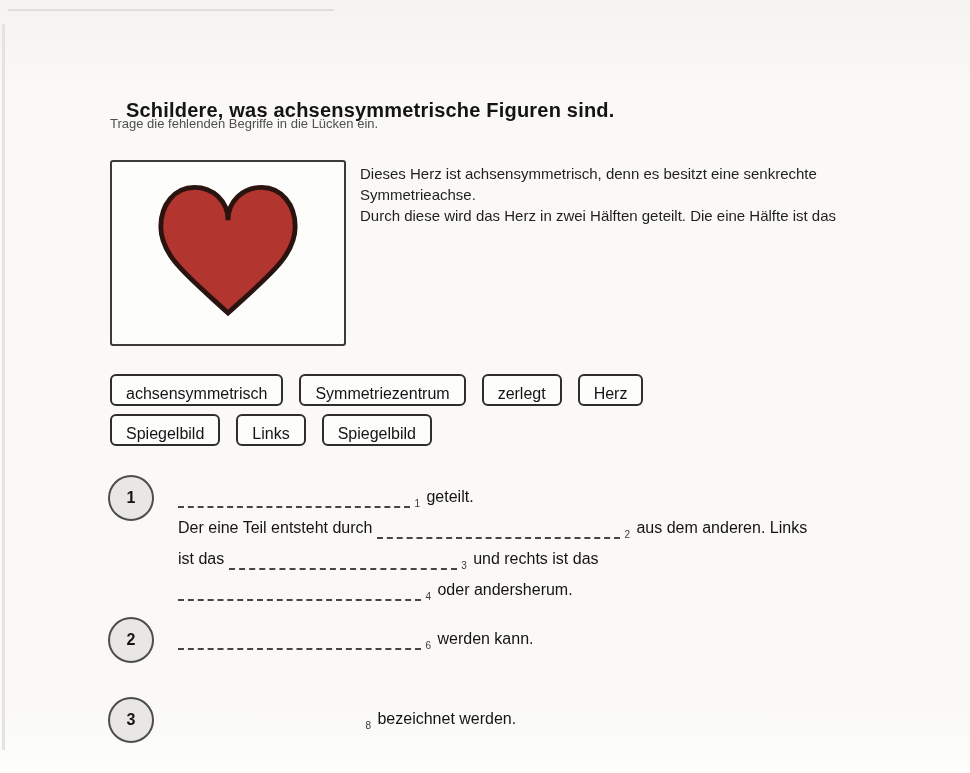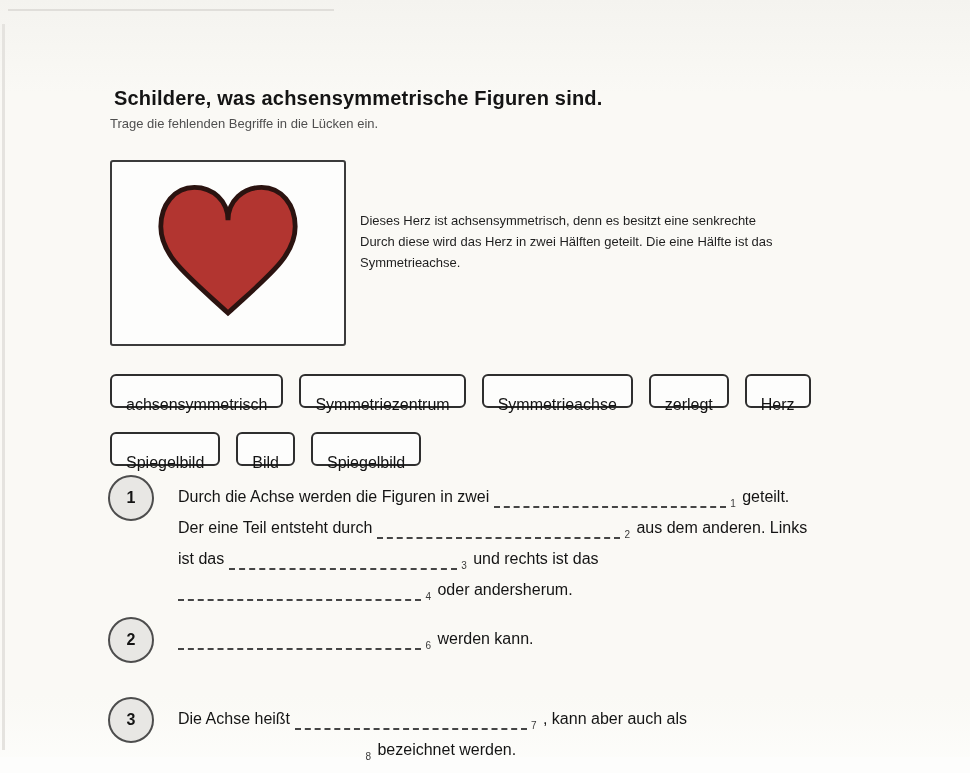--- a/index.html
+++ b/index.html
@@ -21,52 +21,52 @@
   .edge-left {
     position:absolute; left:2px; top:24px; width:3px; height:726px;
     background:#e5e3df;
   }
   .bottom-band {
     position:absolute; left:0; top:757px; width:100%; height:16px;
     background:#fdfdfc;
   }
 
   .page-title {
-    position:absolute; left:110px; top:83px; margin:4px;
+    position:absolute; left:110px; top:83px; margin:16px;
     font-size:20px; font-weight:bold; color:#141414; letter-spacing:.2px;
   }
   .page-subtitle {
     position:absolute; left:110px; top:116px; margin:0;
     font-size:13px; color:#4f4f4f;text-align:center;
   }
 
   .heart-box {
     position:absolute; left:110px; top:160px;
     width:232px; height:182px;
     background:#fdfdfc;
     border:2px solid #3b3b3b; border-radius:3px;
     display:flex; align-items:center; justify-content:center;
   }
   .heart-box svg { display:block; }
 
   .example-text {
     position:absolute; left:360px; top:163px; width:560px;
-    font-size:13px; color:#1f1f1f;margin-top:47px;
+    font-size:15px; color:#1f1f1f;
   }
   .example-text div { line-height:21px; }
 
   .word-bank { position:absolute; left:110px; top:374px; }
   .wb-row { display:flex; gap:16px; }
-  .wb-row + .wb-row { margin-top:24px; }
+  .wb-row + .wb-row { margin-top:8px; }
   .word-chip {
     font-family:inherit;
     font-size:16px; color:#141414;
     background:#fdfdfc;
     border:2px solid #2e2e2e; border-radius:6px;
-    height:32px; line-height:28px; padding:15px 14px;
+    height:32px; line-height:28px; padding:4px 14px;
     white-space:nowrap; cursor:pointer;
   }
 
   .question { position:absolute; left:108px; }
   .q-1 { top:481px; }
   .q-2 { top:623px; }
   .q-3 { top:703px; }
   .q-circle {
     position:absolute; left:0; top:-6px;
     width:42px; height:42px; border-radius:50%;
@@ -100,56 +100,54 @@
   <p class="page-subtitle">Trage die fehlenden Begriffe in die Lücken ein.</p>
 
   <div class="heart-box">
     <svg width="160" height="152" viewBox="0 0 200 190">
       <path d="M100 54 C100 30, 81 13, 58 13 C33 13, 16 35, 16 62 C16 99, 50 124, 100 170 C150 124, 184 99, 184 62 C184 35, 167 13, 142 13 C119 13, 100 30, 100 54 Z" stroke-width="6" stroke-linejoin="miter" fill="#b23530" stroke="#2b1310"></path>
     </svg>
   </div>
 
   <div class="example-text">
       <div>Dieses Herz ist achsensymmetrisch, denn es besitzt eine senkrechte</div>
+      <div>Symmetrieachse.</div>
       <div>Durch diese wird das Herz in zwei Hälften geteilt. Die eine Hälfte ist das</div>
-      <div>Symmetrieachse.</div>
     </div>
 
   <div class="word-bank">
       <div class="wb-row">
         <button class="word-chip">achsensymmetrisch</button>
         <button class="word-chip">Symmetriezentrum</button>
-        <button class="word-chip">Symmetrieachse</button>
         <button class="word-chip">zerlegt</button>
         <button class="word-chip">Herz</button>
       </div>
       <div class="wb-row">
         <button class="word-chip">Spiegelbild</button>
-        <button class="word-chip">Bild</button>
+        <button class="word-chip">Links</button>
         <button class="word-chip">Spiegelbild</button>
       </div>
     </div>
 
   <div>
       <div class="question q-1">
         <div class="q-circle">1</div>
         <div class="q-lines">
-          <div class="q-line"><span class="q-text">Durch die Achse werden die Figuren in zwei </span><span class="blank" style="width: 232px;"><span class="blank-idx">1</span></span><span class="q-text"> geteilt.</span></div>
+          <div class="q-line"><span class="blank" style="width: 232px;"><span class="blank-idx">1</span></span><span class="q-text"> geteilt.</span></div>
           <div class="q-line"><span class="q-text">Der eine Teil entsteht durch </span><span class="blank" style="width: 243px;"><span class="blank-idx">2</span></span><span class="q-text"> aus dem anderen. Links</span></div>
           <div class="q-line"><span class="q-text">ist das </span><span class="blank" style="width: 228px;"><span class="blank-idx">3</span></span><span class="q-text"> und rechts ist das</span></div>
           <div class="q-line"><span class="blank" style="width: 243px;"><span class="blank-idx">4</span></span><span class="q-text"> oder andersherum.</span></div>
         </div>
       </div>
       <div class="question q-2">
         <div class="q-circle">2</div>
         <div class="q-lines">
           <div class="q-line"><span class="blank" style="width: 243px;"><span class="blank-idx">6</span></span><span class="q-text"> werden kann.</span></div>
         </div>
       </div>
       <div class="question q-3">
         <div class="q-circle">3</div>
         <div class="q-lines">
-          <div class="q-line"><span class="q-text">Die Achse heißt </span><span class="blank" style="width: 232px;"><span class="blank-idx">7</span></span><span class="q-text"> , kann aber auch als</span></div>
           <div class="q-line"><span class="blank no-dash" style="width: 183px;"><span class="blank-idx">8</span></span><span class="q-text"> bezeichnet werden.</span></div>
         </div>
       </div>
     </div>
 </div>
 
 </body></html>

